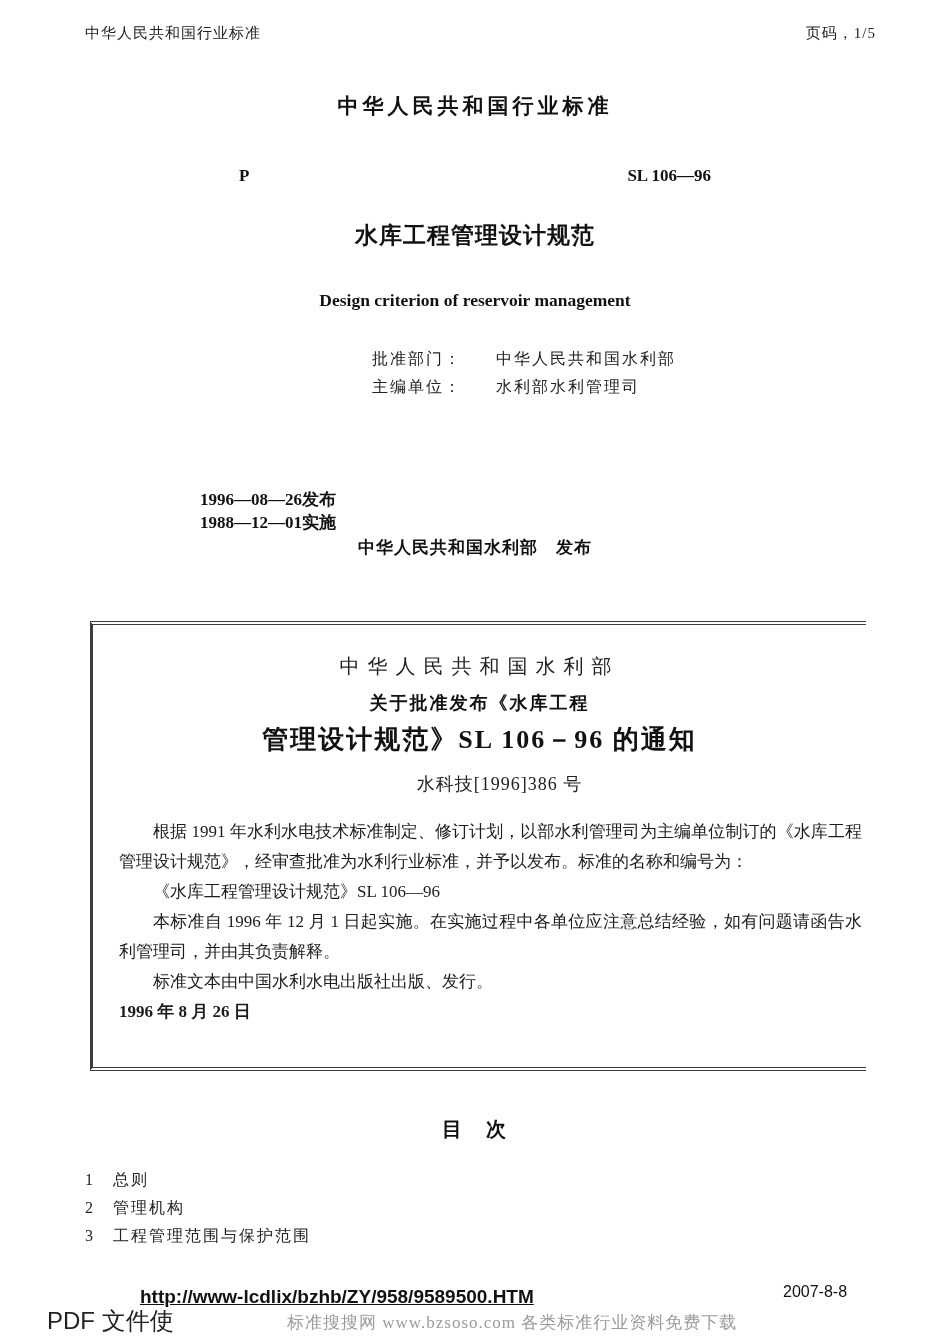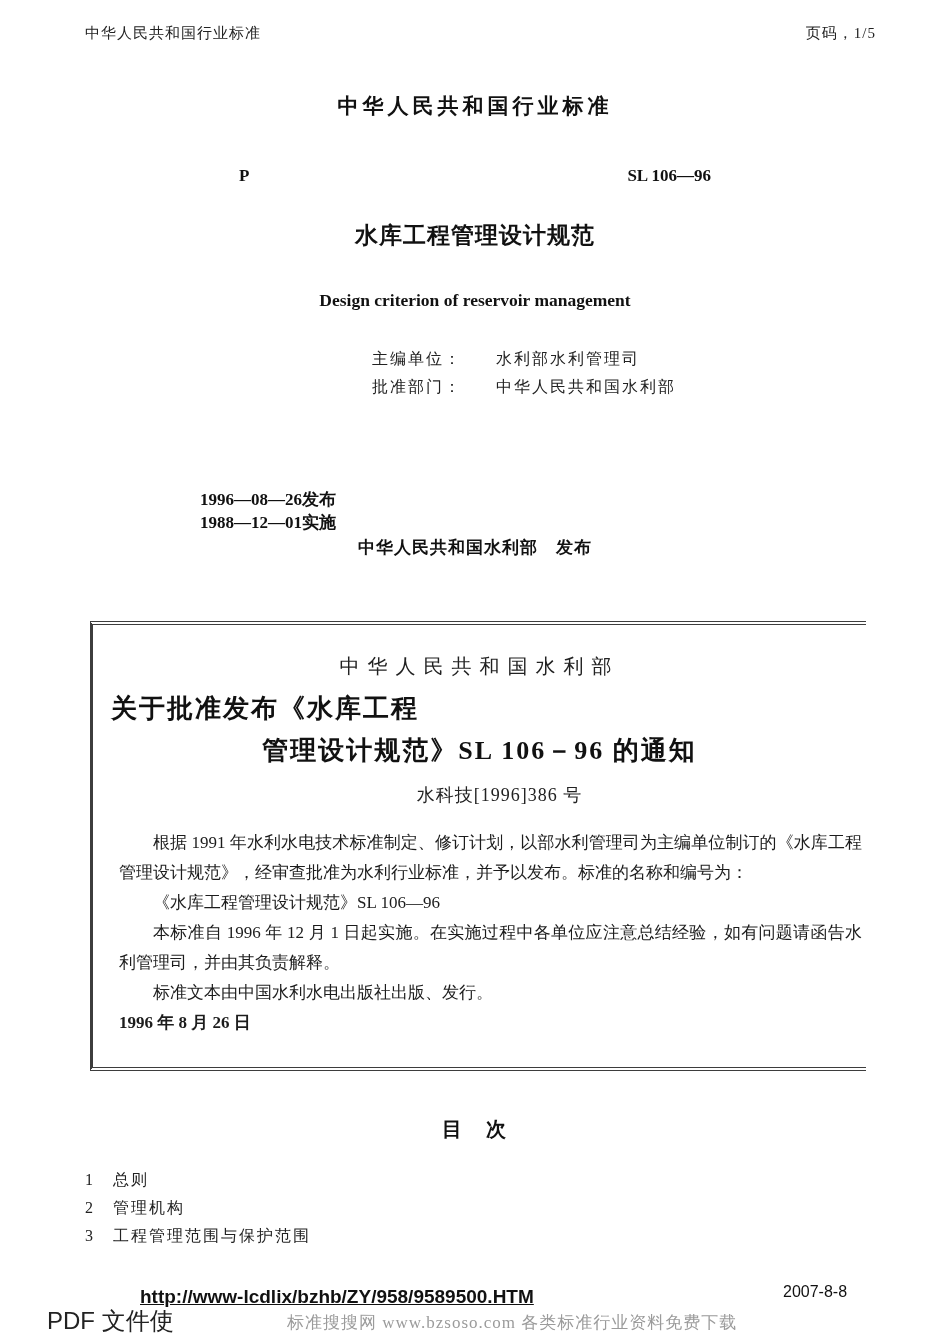--- a/index.html
+++ b/index.html
@@ -54,21 +54,21 @@
     position:absolute;top:621px;left:90px;width:776px;height:450px;
     box-sizing:border-box;
     border-top:4px double #3d3d3d;
     border-bottom:4px double #3d3d3d;
     border-left:3px solid #3d3d3d;
   }
   .nb-issuer{
     margin-top:28px;text-align:center;
     font-size:20px;letter-spacing:8px;color:#222;
   }
-  .nb-title1{margin-top:11px;text-align:left;font-weight:bold;font-size:26px;letter-spacing:2px;color:#111;padding-left:18px;}
+  .nb-title1{margin-top:11px;text-align:center;font-weight:bold;font-size:18px;letter-spacing:2px;color:#111;}
   .nb-title2{margin-top:7px;text-align:center;font-weight:bold;font-size:26px;letter-spacing:2px;color:#111;}
   .nb-docnum{margin-top:15px;text-align:center;font-size:18px;letter-spacing:1px;color:#222;padding-left:40px;}
   .nb-body{
     margin:21px 4px 0 26px;
     font-size:17px;line-height:30px;color:#1c1c1c;
   }
   .nb-body p{margin:0;text-indent:2em;text-align:justify;}
   .nb-body p.nb-date{text-indent:0;text-align:left;padding-right:55px;font-weight:bold;}
   
   .toc-title{
@@ -117,24 +117,24 @@
   <div class="code-row">
     <span>P</span>
     <span>SL 106—96</span>
   </div>
 
   <div class="title-cn">水库工程管理设计规范</div>
   <div class="title-en">Design criterion of reservoir management</div>
 
   <div class="credits">
     <div class="credit-row">
-      <span class="lbl">主编单位：</span><span>水利部水利管理司</span>
+      <span class="lbl">批准部门：</span><span>中华人民共和国水利部</span>
     </div>
     <div class="credit-row">
-      <span class="lbl">批准部门：</span><span>中华人民共和国水利部</span>
+      <span class="lbl">主编单位：</span><span>水利部水利管理司</span>
     </div>
   </div>
 
   <div class="dates-row">
     <span>1996—08—26发布</span>
     <span>1988—12—01实施</span>
   </div>
 
   <div class="publisher">中华人民共和国水利部　发布</div>
 

